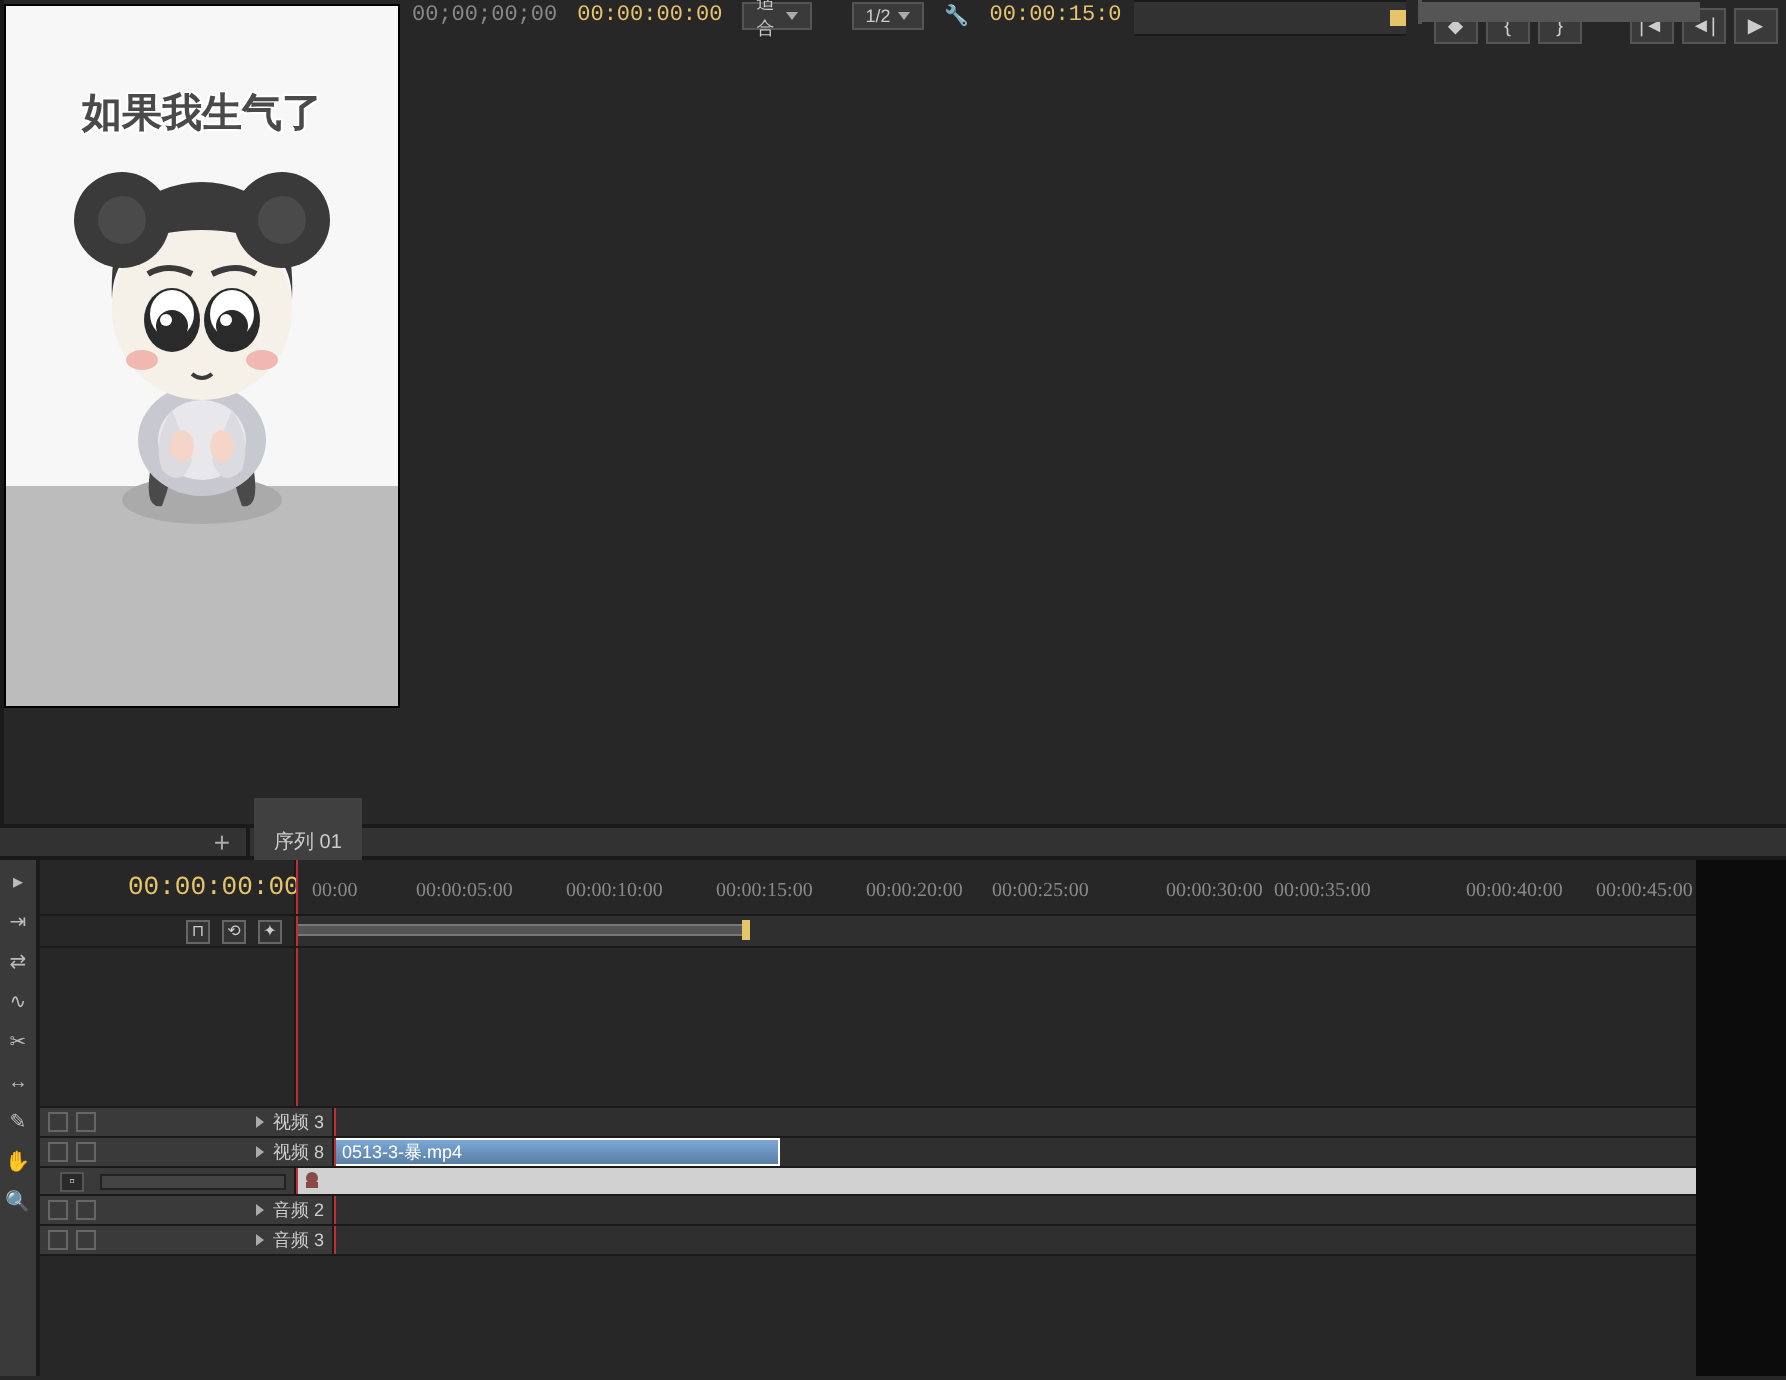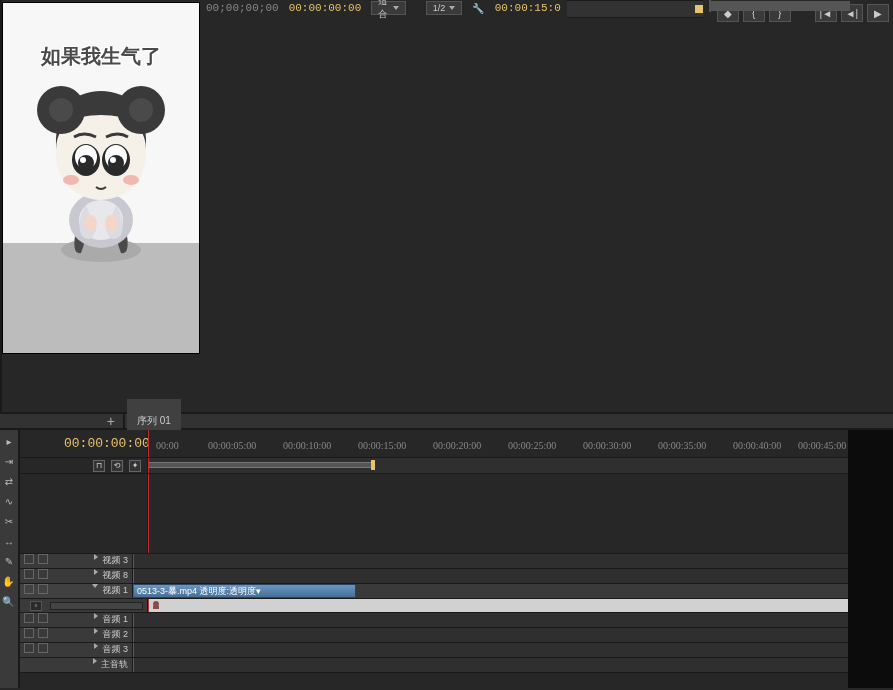--- a/index.html
+++ b/index.html
@@ -44,21 +44,21 @@
 .tick{position:absolute;top:10px;font-size:10px;color:#888;font-family:Liberation Serif, serif}
 .tl-optrow{height:16px;display:flex;border-bottom:1px solid #1a1a1a}
 .opt-left{width:128px;border-right:1px solid #1a1a1a;display:flex;align-items:center;justify-content:flex-end;gap:6px;padding-right:6px}
 .toggle{width:12px;height:12px;border:1px solid #666;background:#333;display:flex;align-items:center;justify-content:center;font-size:8px}
 .opt-right{flex:1;position:relative;background:#2f2f2f}
 .work-bar{position:absolute;left:0;top:4px;height:6px;width:225px;background:#555;border:1px solid #777}
 .work-end{position:absolute;left:223px;top:2px;width:4px;height:10px;background:#e6c46a}
 .gap{height:80px;display:flex;border-bottom:1px solid #1a1a1a}
 .gap-left{width:128px;border-right:1px solid #1a1a1a}
 .track{height:15px;display:flex;border-bottom:1px solid #1a1a1a}
-.trk-head{width:113px;border-right:1px solid #1a1a1a;background:#3a3a3a;display:flex;align-items:flex-start;padding:0 4px;gap:4px;font-size:9px}
+.trk-head{width:147px;border-right:1px solid #1a1a1a;background:#3a3a3a;display:flex;align-items:center;padding:0 4px;gap:4px;font-size:9px}
 .trk-head.expanded{background:#414141}
 .eye{width:10px;height:10px;border:1px solid #666}
 .lock{width:10px;height:10px;border:1px solid #666}
 .tri{width:0;height:0;border-top:3px solid transparent;border-bottom:3px solid transparent;border-left:4px solid #aaa;margin-left:auto}
 .tri.down{border-left:3px solid transparent;border-right:3px solid transparent;border-top:4px solid #aaa;border-bottom:none}
 .trk-body{flex:1;position:relative;background:#2f2f2f}
 .trk-body.bright{background:#3a3a3a}
 .clip{position:absolute;left:0;top:0;bottom:0;background:linear-gradient(#6896c4,#4a6f94);border:1px solid #2a445e;font-size:9px;color:#fff;padding-left:3px;overflow:hidden;white-space:nowrap}
 .clip.sel{background:linear-gradient(#7aa8d6,#5a7fa4);border-color:#fff}
 .track-exp{height:14px;display:flex;border-bottom:1px solid #1a1a1a}
@@ -194,23 +194,23 @@
     <div class="tl-header">
       <div class="tl-head-left">
         <span class="tc tc-yellow" style="font-size:13px">00:00:00:00</span>
       </div>
       <div class="tl-head-right">
         <span class="tick" style="left:8px">00:00</span>
         <span class="tick" style="left:60px">00:00:05:00</span>
         <span class="tick" style="left:135px">00:00:10:00</span>
         <span class="tick" style="left:210px">00:00:15:00</span>
         <span class="tick" style="left:285px">00:00:20:00</span>
-        <span class="tick" style="left:360px">00:00:25:00</span>
+        <span class="tick" style="left:348px">00:00:25:00</span>
         <span class="tick" style="left:435px">00:00:30:00</span>
-        <span class="tick" style="left:510px">00:00:35:00</span>
+        <span class="tick" style="left:489px">00:00:35:00</span>
         <span class="tick" style="left:585px">00:00:40:00</span>
         <span class="tick" style="left:650px">00:00:45:00</span>
         <div class="playhead"></div>
       </div>
     </div>
 
     <div class="tl-optrow">
       <div class="opt-left">
         <div class="toggle">⊓</div>
         <div class="toggle">⟲</div>
@@ -242,32 +242,21 @@
         </div>
     </div>
     <div class="track">
       <div class="trk-head">
           <span class="eye"></span>
           <span class="lock"></span>
           <span class="tri"></span>
           <span>视频 8</span>
         </div>
       <div class="trk-body">
-          <div class="playhead"></div>
-        </div>
-    </div>
-    <div class="track">
-      <div class="trk-head expanded">
-          <span class="eye"></span>
-          <span class="lock"></span>
-          <span class="tri down"></span>
-          <span>视频 1</span>
-        </div>
-      <div class="trk-body bright">
-          <div class="clip" style="width:223px">0513-3-暴.mp4 透明度:透明度▾</div>
+          <div class="clip sel" style="width:223px">0513-3-暴.mp4</div>
           <div class="playhead"></div>
         </div>
     </div>
     <div class="track-exp">
       <div class="exp-head">
           <div class="exp-btn">▫</div>
           <div class="exp-slider"></div>
         </div>
       <div class="exp-body">
         <svg class="exp-thumb" viewBox="0 0 12 10">
@@ -276,54 +265,33 @@
           </svg>
         <div class="playhead"></div>
       </div>
     </div>
 
     <div class="track">
       <div class="trk-head">
           <span class="eye"></span>
           <span class="lock"></span>
           <span class="tri"></span>
-          <span>音频 1</span>
-        </div>
-      <div class="trk-body">
-          <div class="playhead"></div>
-        </div>
-    </div>
-    <div class="track">
-      <div class="trk-head">
-          <span class="eye"></span>
-          <span class="lock"></span>
-          <span class="tri"></span>
           <span>音频 2</span>
         </div>
       <div class="trk-body">
           <div class="playhead"></div>
         </div>
     </div>
     <div class="track">
       <div class="trk-head">
           <span class="eye"></span>
           <span class="lock"></span>
           <span class="tri"></span>
           <span>音频 3</span>
         </div>
       <div class="trk-body">
           <div class="playhead"></div>
         </div>
     </div>
-    <div class="track">
-      <div class="trk-head">
-          <span style="width:24px"></span>
-          <span class="tri"></span>
-          <span>主音轨</span>
-        </div>
-      <div class="trk-body">
-          <div class="playhead"></div>
-        </div>
-    </div>
   </div>
 
   <div class="side-dark"></div>
 </div>
 
 </body></html>

